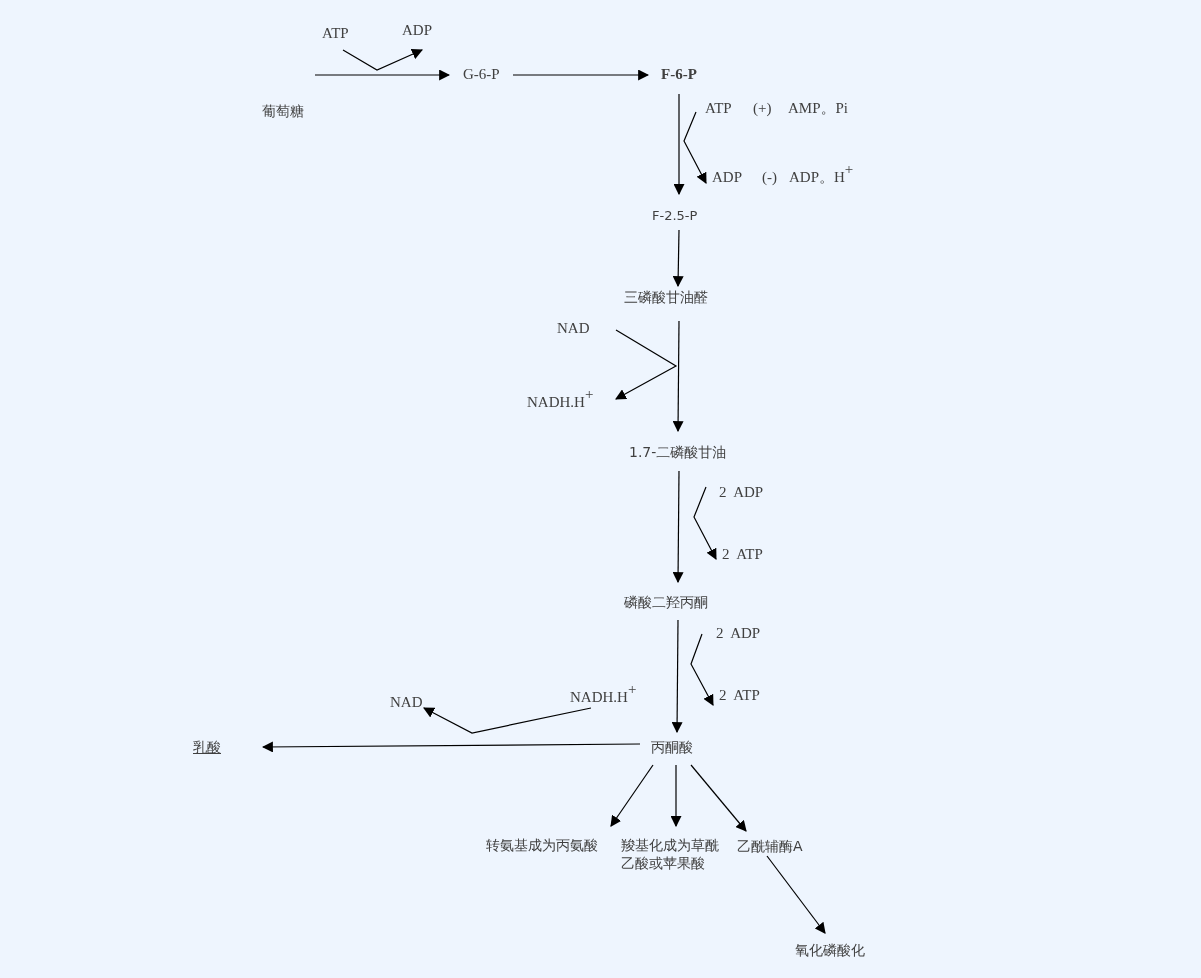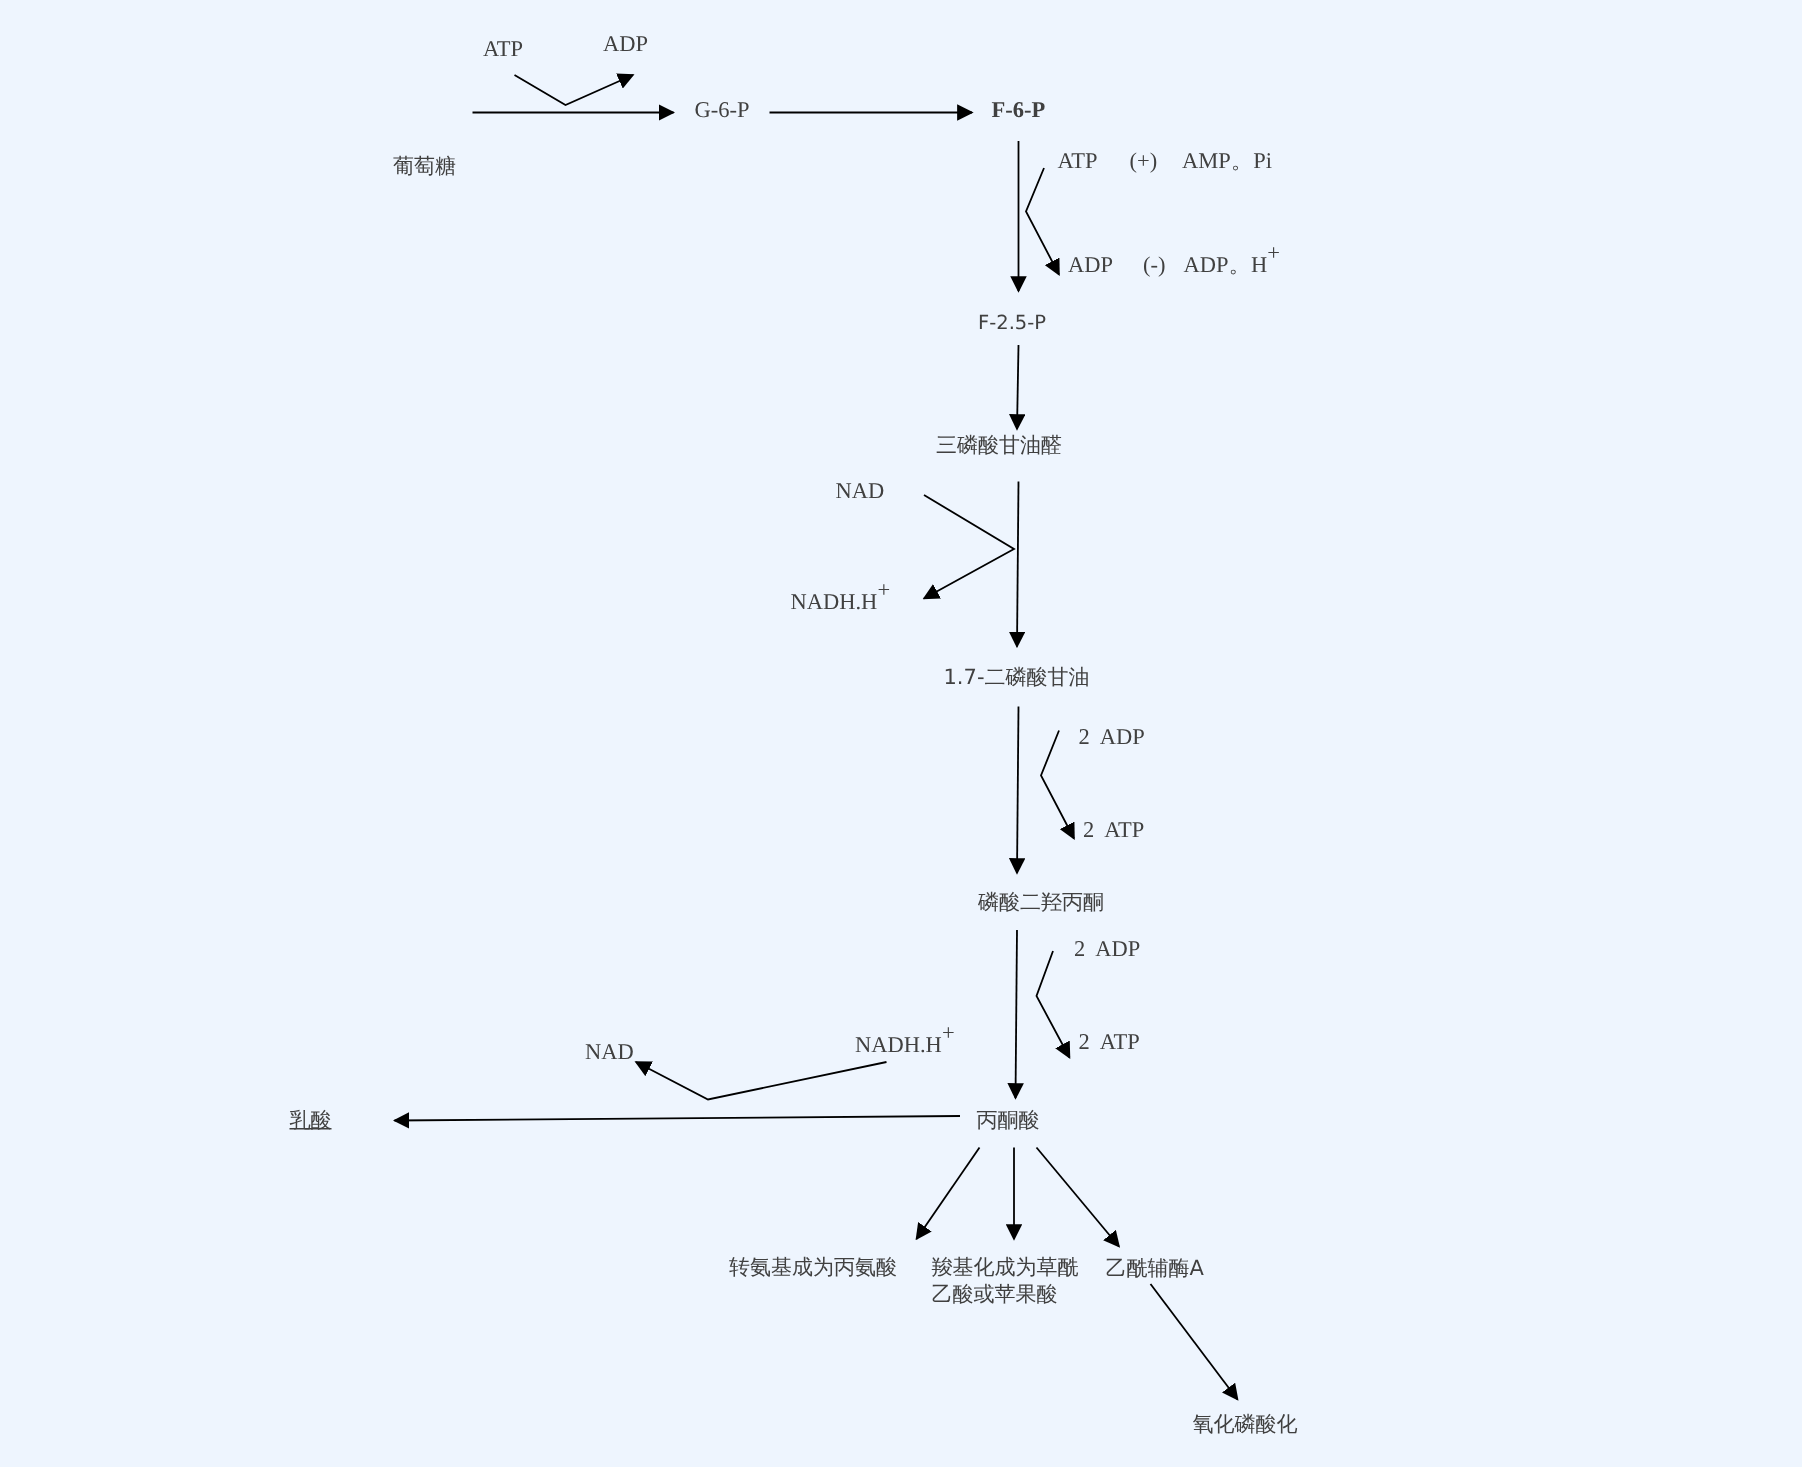--- a/index.html
+++ b/index.html
@@ -53,21 +53,21 @@
   <line x1="691" y1="765" x2="746" y2="831" marker-end="url(#ah)"></line>
   <line x1="767" y1="856" x2="825" y2="933" marker-end="url(#ah)"></line>
 </svg>
 
 <div class="lbl sans" style="left:262px;top:67px;margin-top:36px;">葡萄糖</div>
 <div class="lbl serif" style="left:463px;top:66px;">G-6-P</div>
 <div class="lbl serif" style="left:661px;top:66px;font-weight:bold;">F-6-P</div>
 <div class="lbl sans" style="left:652px;top:208px;font-size:13px;">F-2.5-P</div>
 <div class="lbl sans" style="left:624px;top:289px;">三磷酸甘油醛</div>
 <div class="lbl sans" style="left:629px;top:444px;">1.7-二磷酸甘油</div>
-<div class="lbl sans" style="left:624px;top:594px;margin-left:28px;">磷酸二羟丙酮</div>
+<div class="lbl sans" style="left:624px;top:594px;">磷酸二羟丙酮</div>
 <div class="lbl sans" style="left:651px;top:739px;">丙酮酸</div>
 <div class="lbl sans" style="left:193px;top:739px;text-decoration:underline;">乳酸</div>
 <div class="lbl sans" style="left:486px;top:837px;">转氨基成为丙氨酸</div>
 <div class="lbl sans" style="left:621px;top:837px;">羧基化成为草酰</div>
 <div class="lbl sans" style="left:621px;top:855px;">乙酸或苹果酸</div>
 <div class="lbl sans" style="left:737px;top:838px;">乙酰辅酶A</div>
 <div class="lbl sans" style="left:795px;top:942px;">氧化磷酸化</div>
 
 <div class="lbl serif" style="left:322px;top:25px;">ATP</div>
 <div class="lbl serif" style="left:402px;top:22px;">ADP</div>

